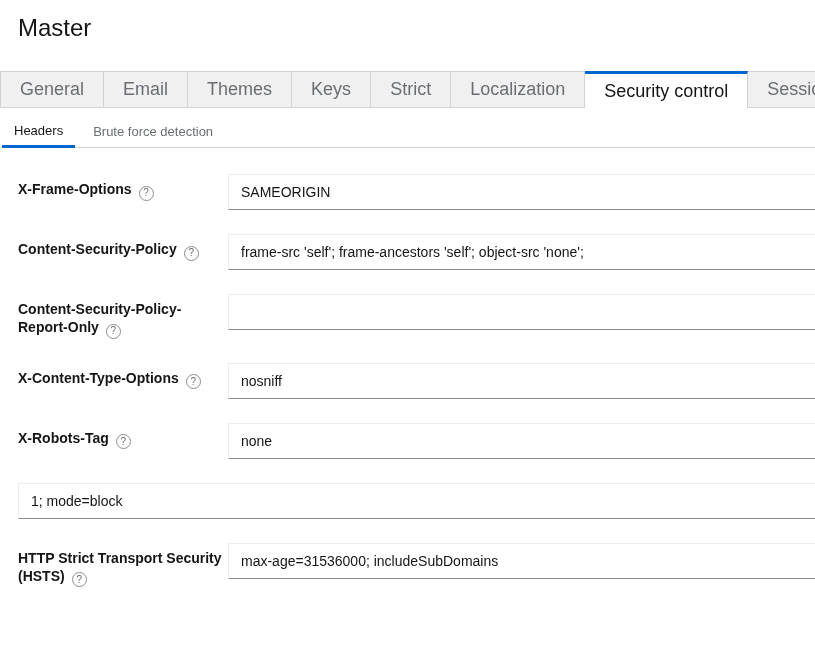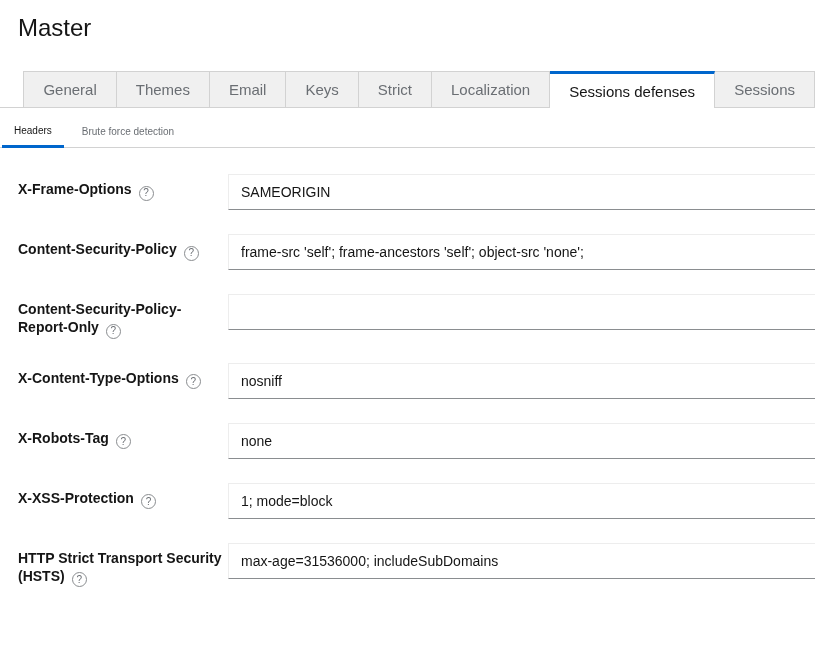--- a/index.html
+++ b/index.html
@@ -33,21 +33,21 @@
   .tab-spacer-left  { width: 25px; border-bottom: 1px solid #d2d2d2; }
   .tab-spacer-right { flex: 1; border-bottom: 1px solid #d2d2d2; }
   .tab {
     display: flex; align-items: center;
     padding: 0 19px;
     background: #f0f0f0;
     border-top: 1px solid #d2d2d2;
     border-right: 1px solid #d2d2d2;
     border-bottom: 1px solid #d2d2d2;
     color: #6a6e73;
-    font-size: 15px;
+    font-size: 18px;
     white-space: nowrap;
     cursor: pointer;
     box-sizing: border-box;
   }
   .tab-spacer-left + .tab { border-left: 1px solid #d2d2d2; }
   .tab.active {
     background: #ffffff;
     border-top: 3px solid #0066cc;
     border-bottom: none;
     color: #151515;
@@ -58,21 +58,21 @@
     margin-top: 7px;
     height: 32px;
     border-bottom: 1px solid #d2d2d2;
     padding-left: 2px;
   }
   .subtab {
     display: flex; align-items: center;
     padding: 0 12px;
     margin-right: 6px;
     margin-bottom: -1px;
-    font-size: 10px;
+    font-size: 13px;
     color: #6a6e73;
     cursor: pointer;
     white-space: nowrap;
   }
   .subtab.active {
     color: #151515;
     border-bottom: 3px solid #0066cc;
   }
   
   .form { margin: 26px 0 0 18px; width: 862px; }
@@ -117,26 +117,26 @@
 </style>
 </head>
 <body>
 
 <div class="page">
   <h1 class="page-title">Master</h1>
 
   <div class="tabs" id="main-tabs">
     <div class="tab-spacer-left"></div>
     <div class="tab">General</div>
+      <div class="tab">Email</div>
       <div class="tab">Themes</div>
-      <div class="tab">Email</div>
       <div class="tab">Keys</div>
       <div class="tab">Strict</div>
       <div class="tab">Localization</div>
-      <div class="tab active">Sessions defenses</div>
+      <div class="tab active">Security control</div>
       <div class="tab">Sessions</div>
       <div class="tab-spacer-right" id="tab-spacer-right"></div>
   </div>
 
   <div class="subtabs" id="sub-tabs">
       <div class="subtab active">Headers</div>
       <div class="subtab">Brute force detection</div>
     </div>
 
   <form class="form" id="headers-form">
@@ -154,21 +154,20 @@
       </div>
       <div class="form-row">
         <div class="label-col"><span class="label-inner"><span class="label-text">X-Content-Type-Options</span><span class="help-icon">?</span></span></div>
         <input type="text" class="text-input" value="nosniff" style="">
       </div>
       <div class="form-row">
         <div class="label-col"><span class="label-inner"><span class="label-text">X-Robots-Tag</span><span class="help-icon">?</span></span></div>
         <input type="text" class="text-input" value="none" style="">
       </div>
       <div class="form-row">
-        <div class="label-col"><span class="label-inner"><span class="label-text">X-XSS-Protection</span><span class="help-icon">?</span></span></div>
         <input type="text" class="text-input" value="1; mode=block" style="">
       </div>
       <div class="form-row">
         <div class="label-col"><span class="label-inner"><span class="label-text">HTTP Strict Transport Security (HSTS)</span><span class="help-icon">?</span></span></div>
         <input type="text" class="text-input" value="max-age=31536000; includeSubDomains" style="">
       </div>
     </form>
 </div>
 
 </body></html>

